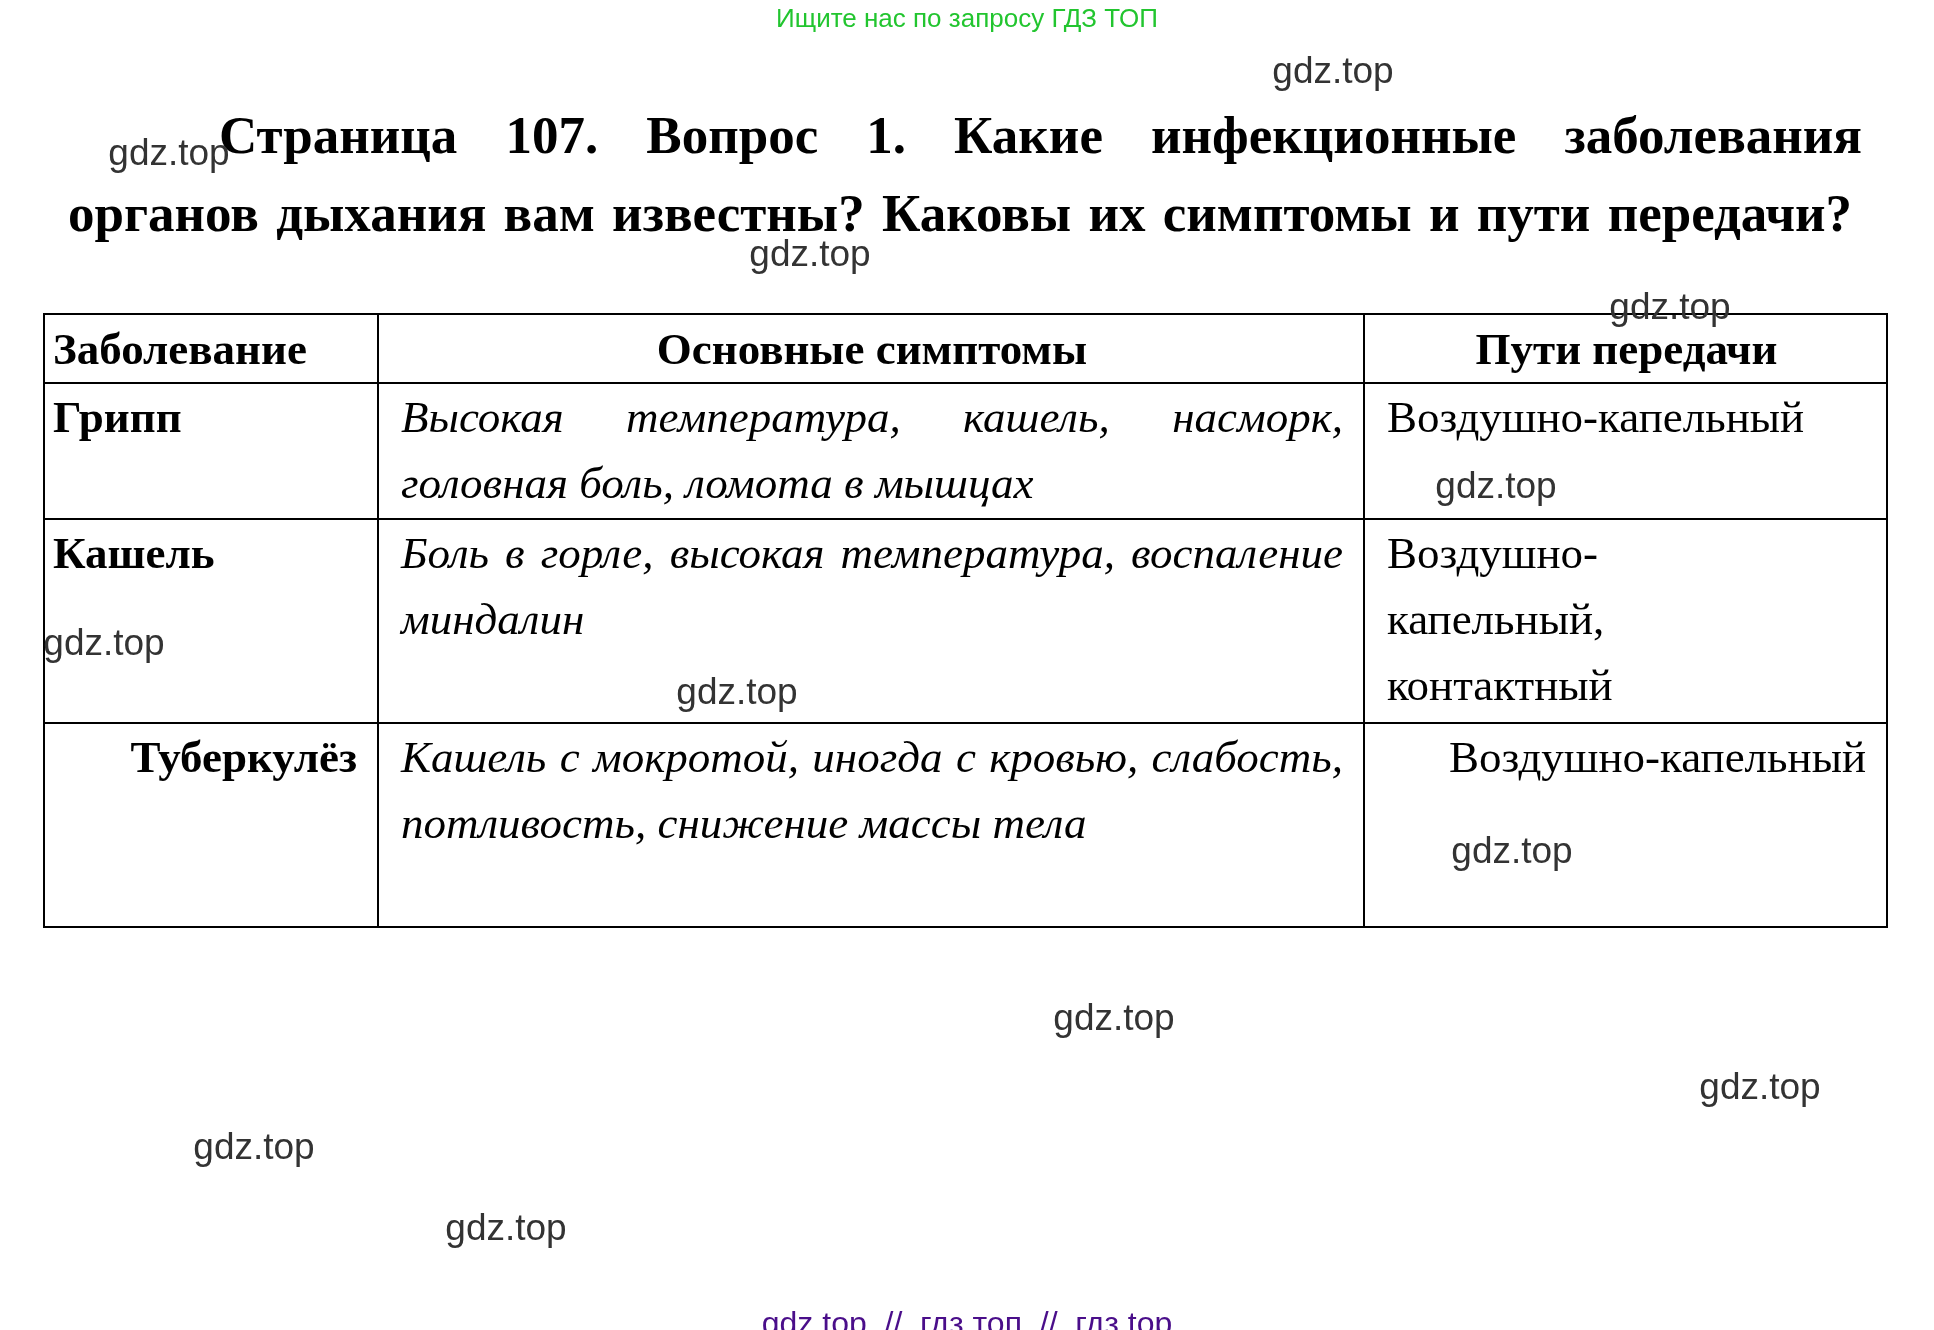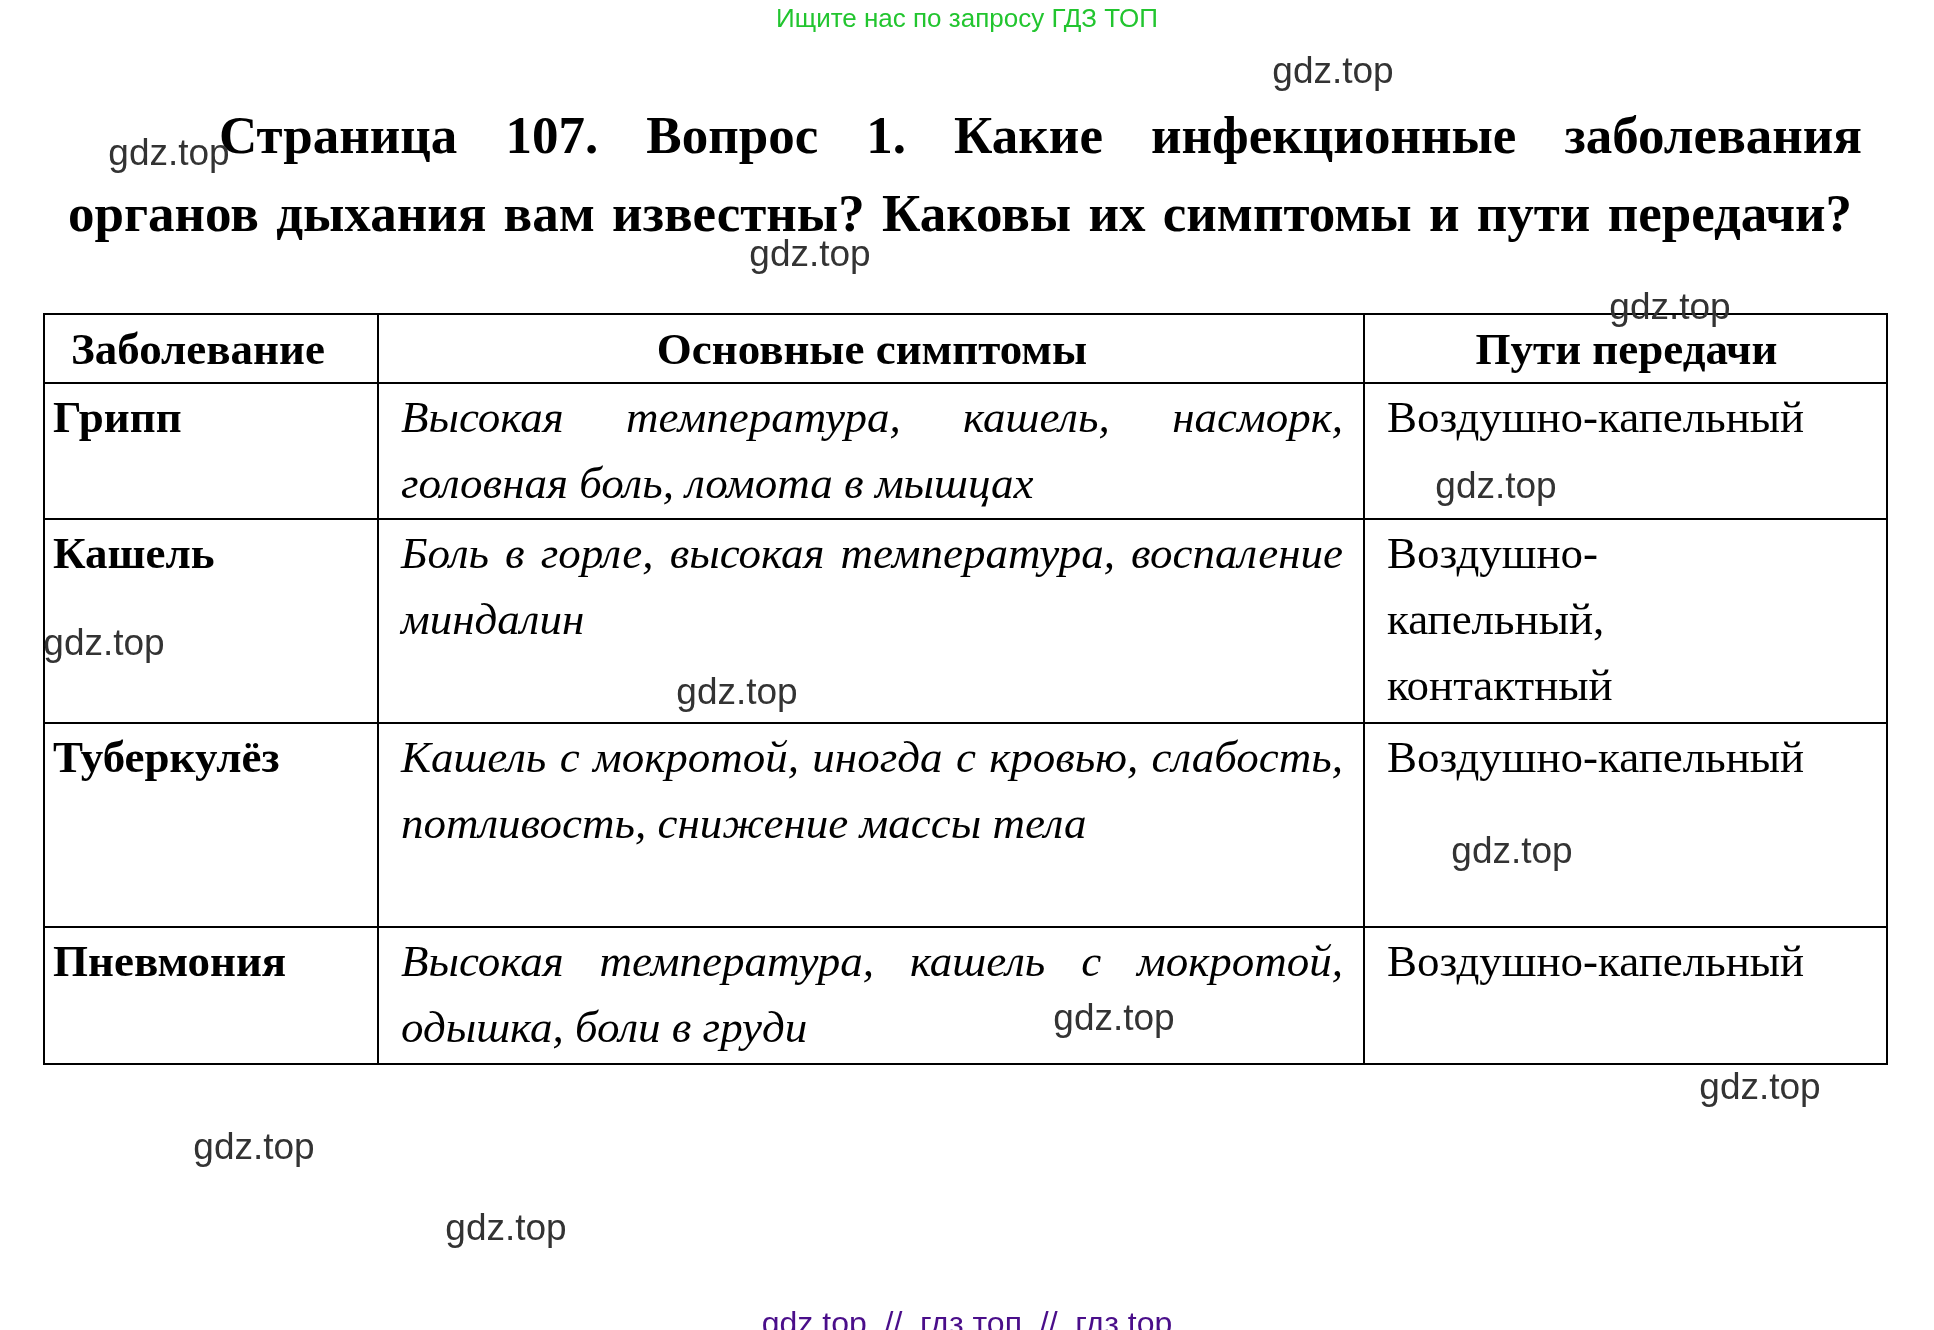--- a/index.html
+++ b/index.html
@@ -3,25 +3,25 @@
 <meta charset="utf-8">
 <style>
   html, body { margin:0; padding:0; background:#ffffff; }
   body { width:1934px; height:1330px; position:relative; overflow:hidden; font-family:"Liberation Serif", serif; color:#000; }
   .promo { position:absolute; top:0; left:0; width:1934px; text-align:center; font-family:"Liberation Sans", sans-serif; font-size:26px; line-height:36px; color:#22c52f; }
   .title { position:absolute; left:68px; top:96px; width:1794px; font-family:"Liberation Serif", serif; font-weight:bold; font-size:53px; line-height:78px; text-align:justify; text-align-last:left; word-spacing:4px; }
   .title .indent { display:inline-block; width:151px; }
   table.answer { position:absolute; left:43px; top:313px; width:1843px; border-collapse:collapse; table-layout:fixed; }
   table.answer td, table.answer th { border:2.5px solid #000; vertical-align:top; font-size:45px; line-height:66px; padding:0 20px 0 22px; }
   table.answer th { font-weight:bold; height:66px; padding-top:1px; }
-  table.answer th.c1 { text-align:left; padding-left:26px; }
+  table.answer th.c1 { text-align:left; padding-left:8px; }
   table.answer td.name { font-weight:bold; padding-left:8px; }
   table.answer td.sym { text-align:justify; text-align-last:left;font-style:italic; }
   col.c1 { width:334px; } col.c2 { width:986px; } col.c3 { width:523px; }
-  tr.r1 td { height:134px; } tr.r2 td { height:202px; } tr.r3 td { height:202px; }
+  tr.r1 td { height:134px; } tr.r2 td { height:202px; } tr.r3 td { height:202px;text-align:right; }
   tr.r4 td { height:135px; } tr.r5 td { height:199px; }
   .wm { position:absolute; font-family:"Liberation Sans", sans-serif; font-size:37px; line-height:30px; color:#333333; transform:translate(-50%,-50%); white-space:nowrap; }
   .footer { position:absolute; left:0; width:1934px; top:1305px; text-align:center; font-family:"Liberation Sans", sans-serif; font-size:32px; line-height:36px; color:#4a0e8a; white-space:pre; }
 </style>
 </head>
 <body>
 
 <div class="promo">Ищите нас по запросу ГДЗ ТОП</div>
 
 <div class="title"><span class="indent"></span><span>Страница 107. Вопрос 1. Какие инфекционные заболевания органов дыхания вам известны? Каковы их симптомы и пути передачи?</span></div>
@@ -48,25 +48,20 @@
     <tr class="r2">
       <td class="name">Кашель</td>
       <td class="sym">Боль в горле, высокая температура, воспаление миндалин</td>
       <td style="padding-right:200px">Воздушно-капельный, контактный</td>
     </tr>
     <tr class="r3">
       <td class="name">Туберкулёз</td>
       <td class="sym">Кашель с мокротой, иногда с кровью, слабость, потливость, снижение массы тела</td>
       <td>Воздушно-капельный</td>
     </tr>
-    <tr class="r4">
-      <td class="name">Пневмония</td>
-      <td class="sym">Высокая температура, кашель с мокротой, одышка, боли в груди</td>
-      <td>Воздушно-капельный</td>
-    </tr>
   </tbody>
 </table>
 
 <div class="wm" style="left:1333px;top:71px">gdz.top</div>
 <div class="wm" style="left:169px;top:153px">gdz.top</div>
 <div class="wm" style="left:810px;top:254px">gdz.top</div>
 <div class="wm" style="left:1670px;top:307px">gdz.top</div>
 <div class="wm" style="left:1496px;top:486px">gdz.top</div>
 <div class="wm" style="left:104px;top:643px">gdz.top</div>
 <div class="wm" style="left:737px;top:692px">gdz.top</div>

